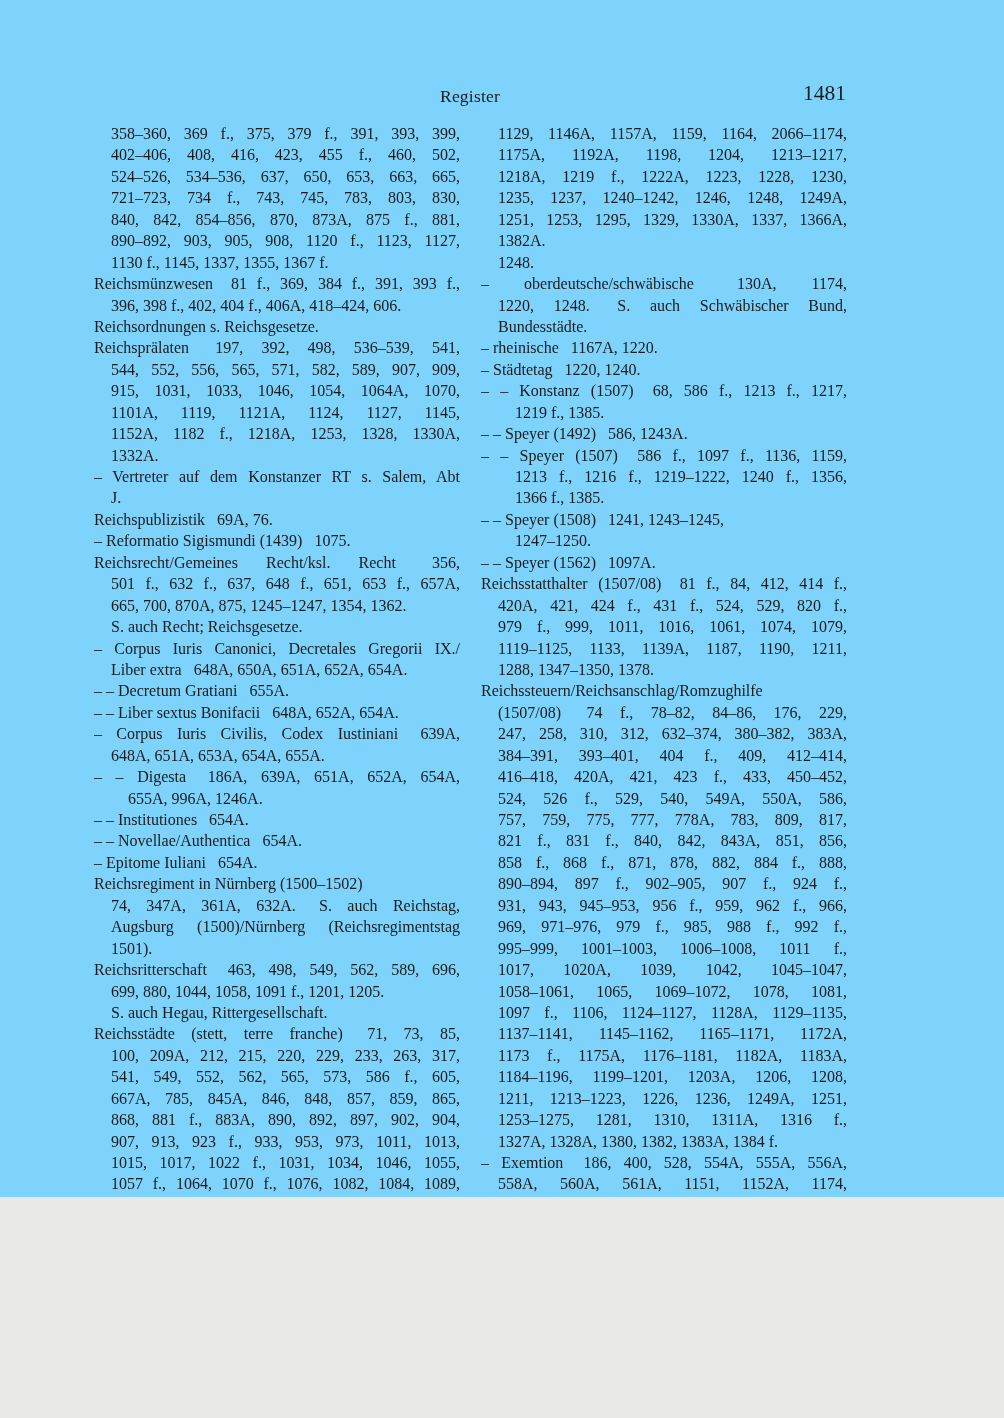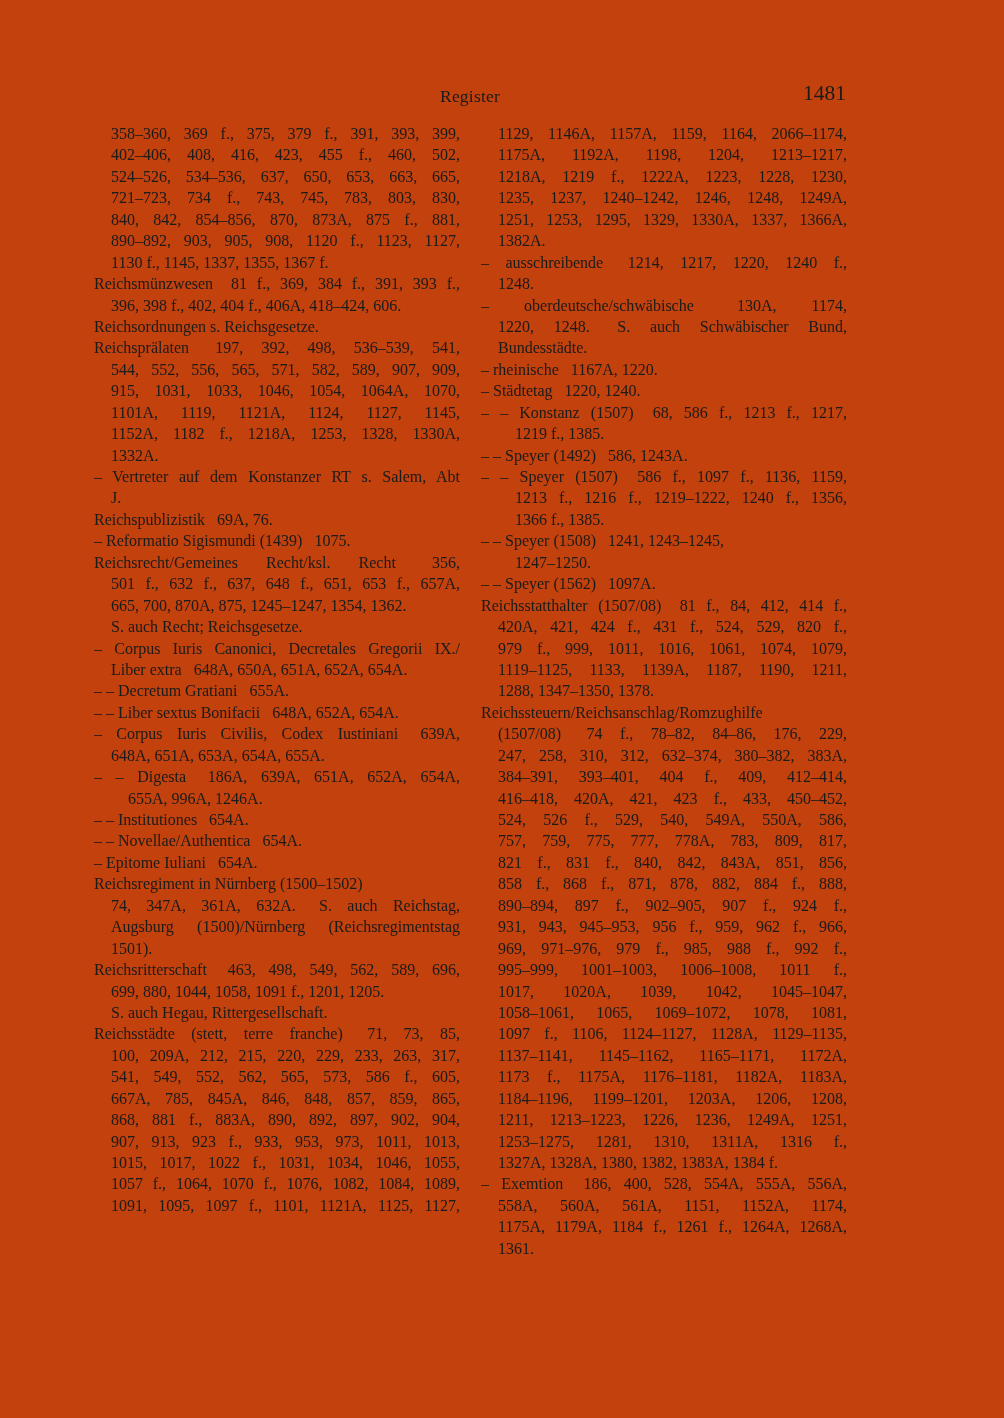--- a/index.html
+++ b/index.html
@@ -1,20 +1,20 @@
 <!DOCTYPE html>
 <html><head>
 <meta charset="utf-8">
 <style>
   html, body { margin: 0; padding: 0; background: #e9e9e7; }
   .page {
     position: relative;
     width: 1004px;
-    height: 1418px;
-    background: #c2410c;
+    height: 1197px;
+    background: #7dd3fc;
     font-family: "Liberation Serif", serif;
     color: #1b1b1b;
     overflow: hidden;
   }
   .header { position: absolute; top: 84px; left: 94px; width: 752px; height: 28px; }
   .running-title {
     position: absolute; left: 0; right: 0; top: 2px;
     text-align: center; font-size: 17.5px; letter-spacing: 0.2px;
   }
   .page-number {
@@ -103,21 +103,20 @@
         <div class="line ind-1 just">1057 f., 1064, 1070 f., 1076, 1082, 1084, 1089,</div>
         <div class="line ind-1 just">1091, 1095, 1097 f., 1101, 1121A, 1125, 1127,</div>
       </div>
     <div class="col">
         <div class="line ind-1 just">1129, 1146A, 1157A, 1159, 1164, 2066–1174,</div>
         <div class="line ind-1 just">1175A, 1192A, 1198, 1204, 1213–1217,</div>
         <div class="line ind-1 just">1218A, 1219 f., 1222A, 1223, 1228, 1230,</div>
         <div class="line ind-1 just">1235, 1237, 1240–1242, 1246, 1248, 1249A,</div>
         <div class="line ind-1 just">1251, 1253, 1295, 1329, 1330A, 1337, 1366A,</div>
         <div class="line ind-1">1382A.</div>
-        <div class="line ind-0 just">– ausschreibende  1214, 1217, 1220, 1240 f.,</div>
         <div class="line ind-1">1248.</div>
         <div class="line ind-0 just">– oberdeutsche/schwäbische  130A, 1174,</div>
         <div class="line ind-1 just">1220, 1248.  S. auch Schwäbischer Bund,</div>
         <div class="line ind-1">Bundesstädte.</div>
         <div class="line ind-0">– rheinische  1167A, 1220.</div>
         <div class="line ind-0">– Städtetag  1220, 1240.</div>
         <div class="line ind-0 just">– – Konstanz (1507)  68, 586 f., 1213 f., 1217,</div>
         <div class="line ind-2">1219 f., 1385.</div>
         <div class="line ind-0">– – Speyer (1492)  586, 1243A.</div>
         <div class="line ind-0 just">– – Speyer (1507)  586 f., 1097 f., 1136, 1159,</div>

